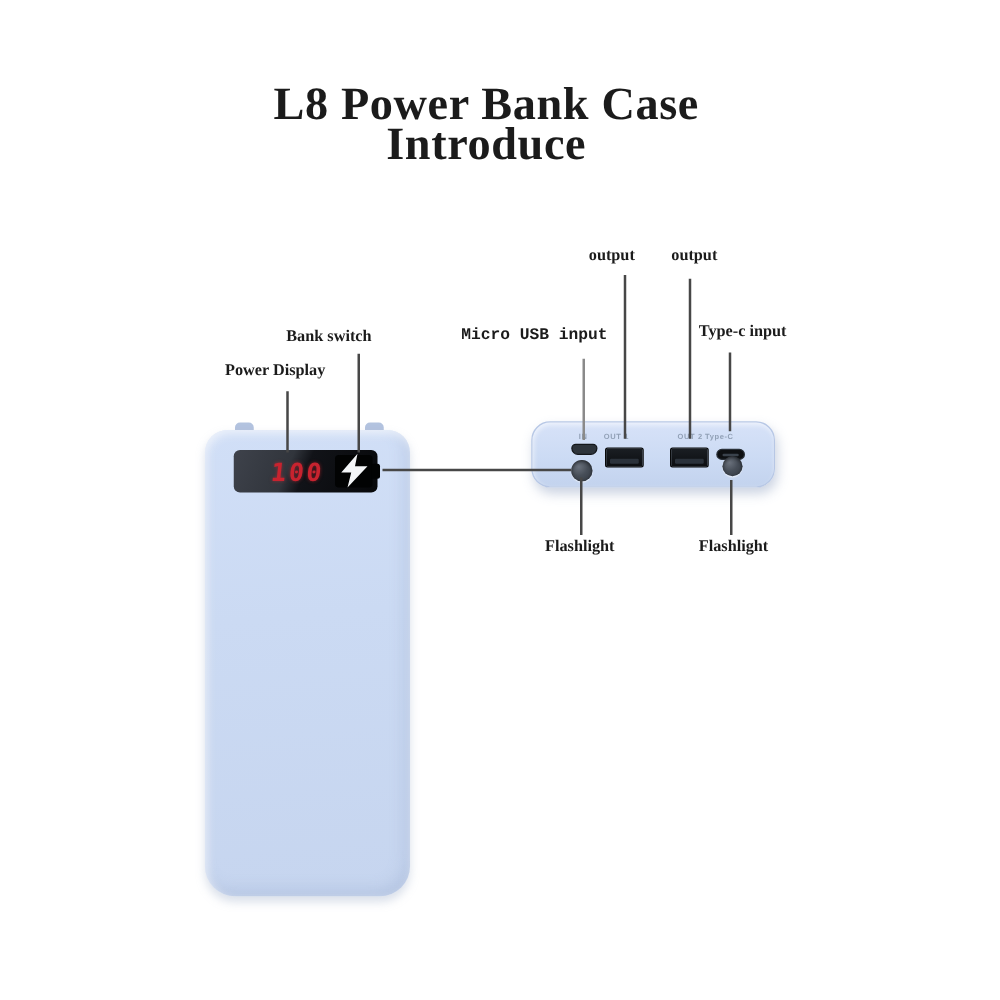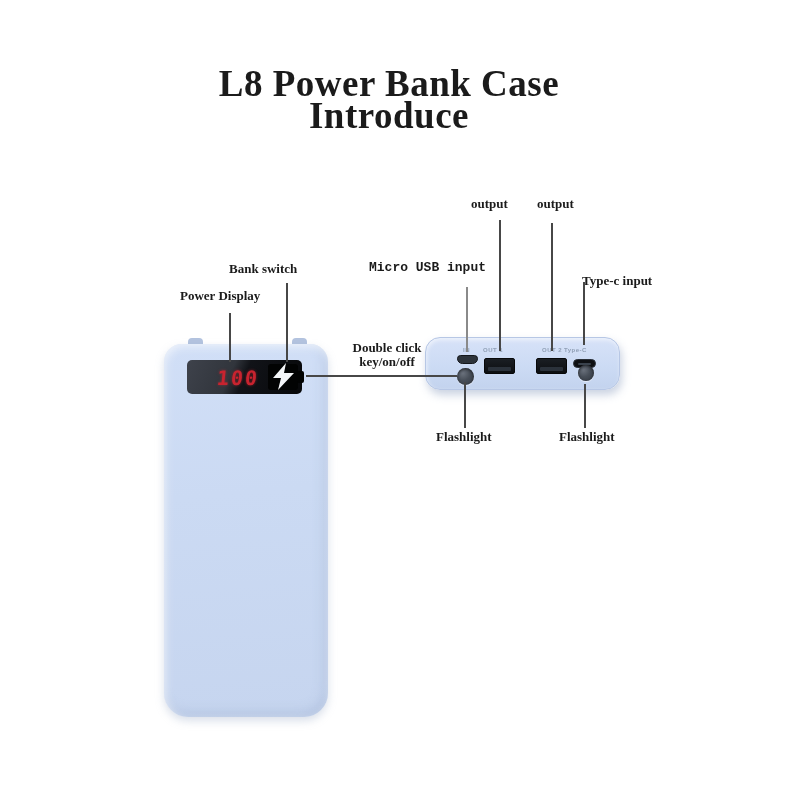--- a/index.html
+++ b/index.html
@@ -10,21 +10,21 @@
   .title{position:absolute;left:0;top:68px;width:778px;text-align:center;
          color:#1b1b1b;font-weight:600;font-size:37px;line-height:32px;letter-spacing:.5px;}
 
   
   .callout{position:absolute;color:#1b1b1b;font-weight:700;font-size:13px;white-space:nowrap;}
   #lbl-power-display{left:180px;top:288px;}
   #lbl-power-switch{left:229px;top:261px;}
   #lbl-micro-usb{left:369px;top:260px;font-family:Liberation Mono, monospace;}
   #lbl-output-1{left:471px;top:196px;}
   #lbl-output-2{left:537px;top:196px;}
-  #lbl-type-c{left:559px;top:273px;margin-left:23px;}
+  #lbl-type-c{left:559px;top:257px;}
   #lbl-flash-left{left:436px;top:429px;}
   #lbl-flash-right{left:559px;top:429px;}
   #lbl-double-click{left:337px;top:341px;width:100px;text-align:center;
                     font-size:13px;line-height:14px;}
 
   
   .cline{position:absolute;background:#474747;width:1.5px;z-index:6;}
   #ln-power-display{left:229px;top:313px;height:49px;}
   #ln-power-switch{left:286px;top:283px;height:79px;}
   #ln-micro-usb{left:466px;top:287px;height:65px;background:#8a8a8a;}
@@ -90,24 +90,20 @@
     <div>L8 Power Bank Case</div>
     <div>Introduce</div>
   </div>
 
   <div class="callout" id="lbl-power-display">Power Display</div>
   <div class="callout" id="lbl-power-switch">Bank switch</div>
   <div class="callout" id="lbl-micro-usb">Micro USB input</div>
   <div class="callout" id="lbl-output-1">output</div>
   <div class="callout" id="lbl-output-2">output</div>
   <div class="callout" id="lbl-type-c">Type-c input</div>
-  <div class="callout" id="lbl-double-click">
-    <div>Double click</div>
-    <div>key/on/off</div>
-  </div>
   <div class="callout" id="lbl-flash-left">Flashlight</div>
   <div class="callout" id="lbl-flash-right">Flashlight</div>
 
   <div class="tab" id="tab-left"></div>
   <div class="tab" id="tab-right"></div>
   <div id="front-device">
     <div id="front-display">
       <span id="display-digits">100</span>
       <svg id="battery-svg" width="40" height="28" viewBox="0 0 40 28">
         <rect x="0" y="1" width="30" height="26" rx="3" fill="#020303"></rect>

